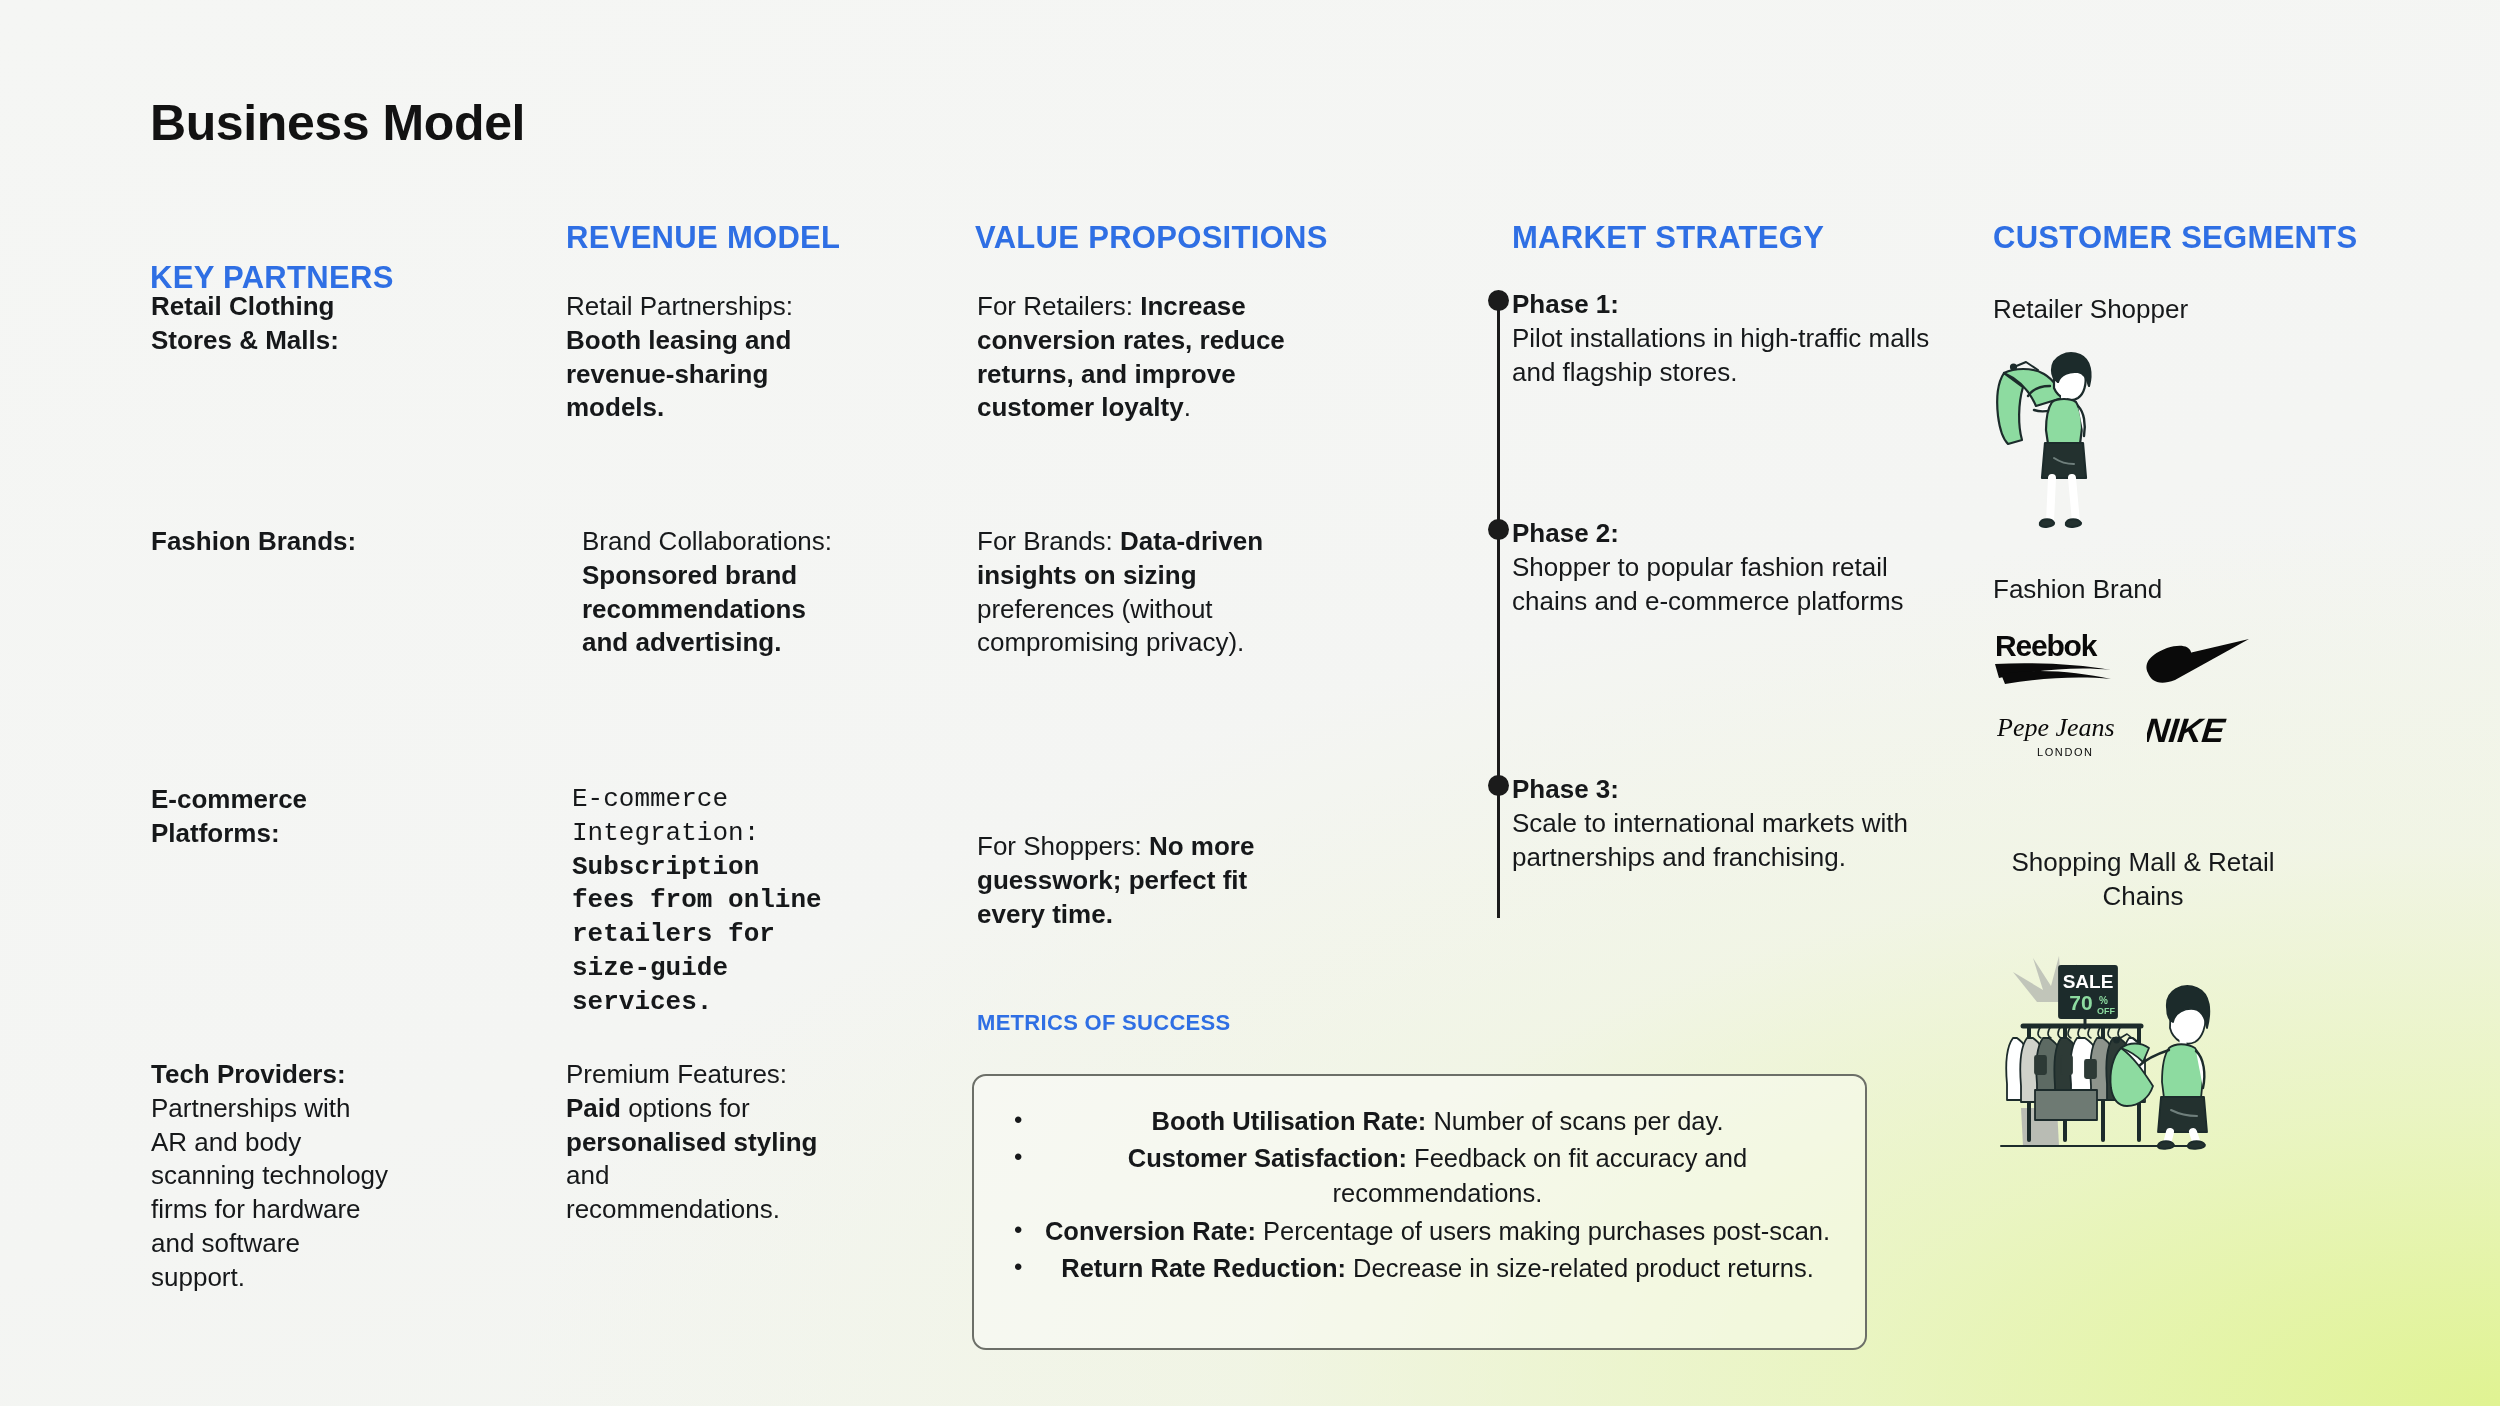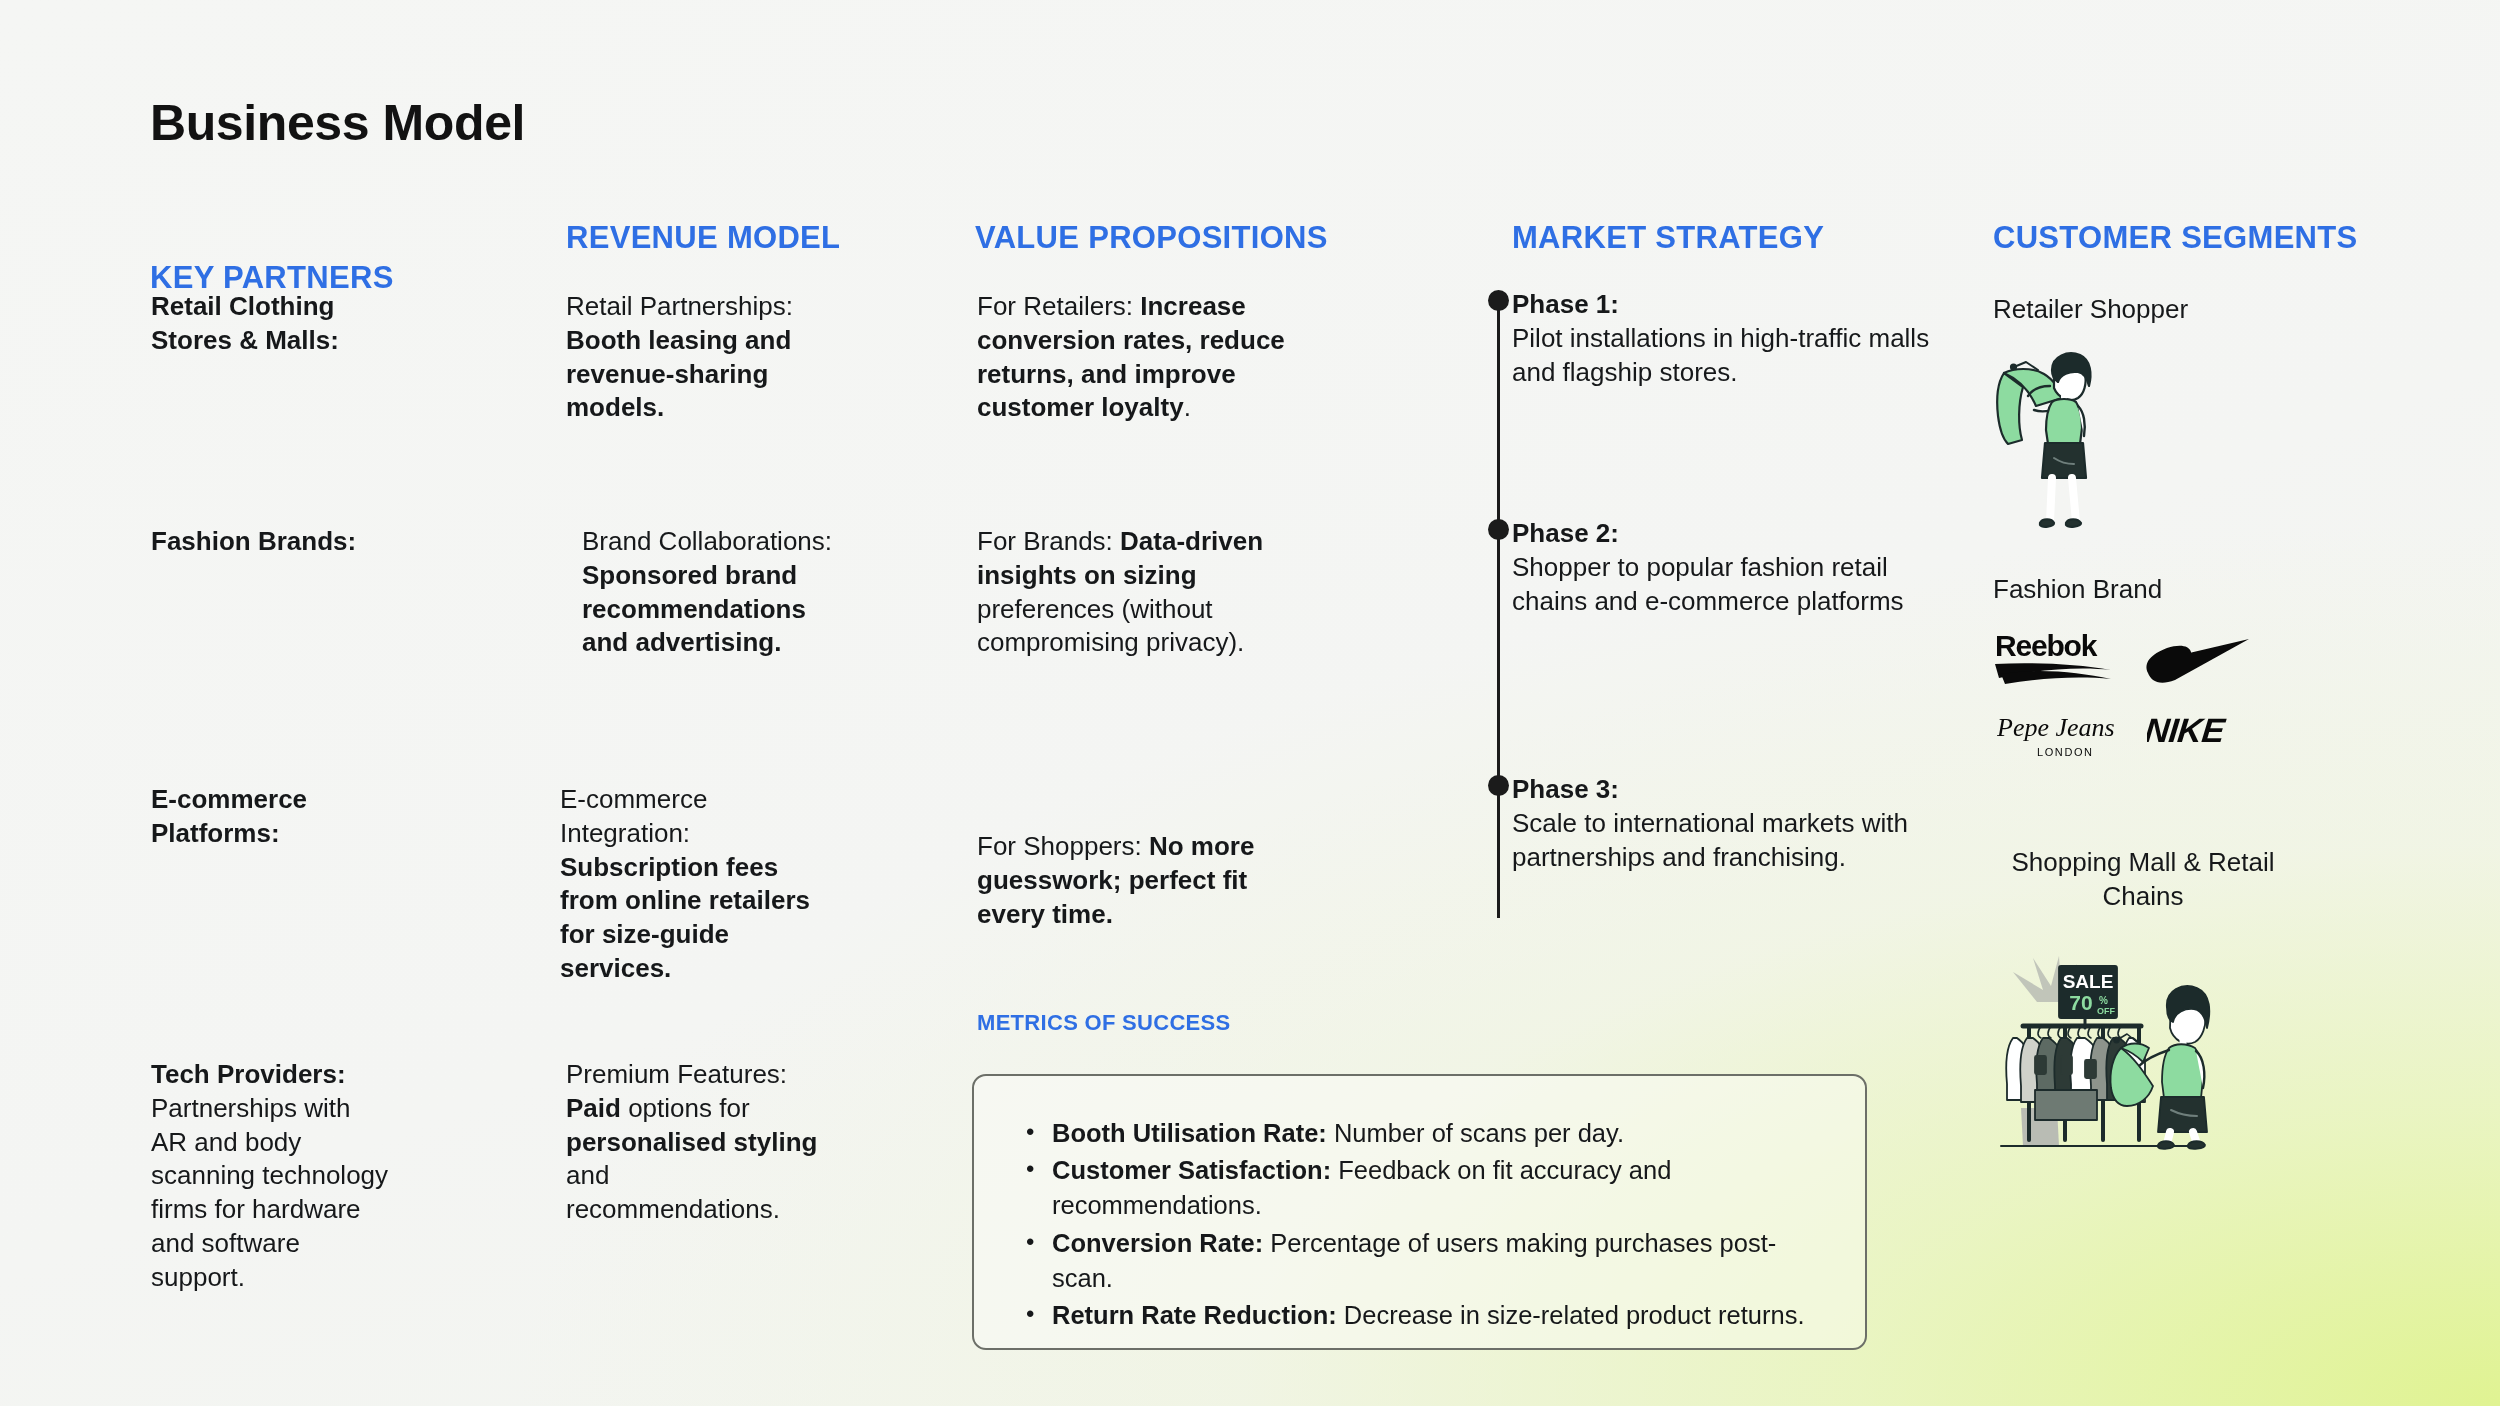--- a/index.html
+++ b/index.html
@@ -100,23 +100,24 @@
     left: 972px;
     top: 1074px;
     width: 895px;
     height: 276px;
     border: 2px solid #6c6f68;
     border-radius: 14px;
     background: rgba(252,252,250,0.42);
     box-sizing: border-box;
   }
   .metrics-list {
-    margin: 12px;
+    margin: 0;
     padding: 28px 30px 0 66px;
     list-style: none;
+    text-align: center;
   }
   .metrics-list li {
     position: relative;
     font-size: 25.5px;
     line-height: 1.38;
     color: #16181a;
     margin-bottom: 2px;
   }
   .metrics-list li::before {
     content: "•";
@@ -175,21 +176,21 @@
   <div class="col-header" style="left:566px; top:220px;">REVENUE MODEL</div>
 
   <div class="tblock" style="left:566px; top:290px; width:262px;">
     <span>Retail Partnerships:</span><b> Booth leasing and revenue-sharing models.</b>
   </div>
 
   <div class="tblock" style="left:566px; top:525px; width:270px;margin-left:16px;">
     <span>Brand Collaborations:</span><b> Sponsored brand recommendations and advertising.</b>
   </div>
 
-  <div class="tblock" style="left:560px; top:783px; width:262px;">
+  <div class="tblock" style="left:572px; top:783px; width:262px;font-family:Liberation Mono, monospace;">
     <span>E-commerce Integration:</span><b> Subscription fees from online retailers for size-guide services.</b>
   </div>
 
   <div class="tblock" style="left:566px; top:1058px; width:262px;">
     <span>Premium Features:</span><b> Paid</b><span> options for </span><b>personalised styling</b><span> and recommendations.</span>
   </div>
 
   <div class="col-header" style="left:975px; top:220px;">VALUE PROPOSITIONS</div>
 
   <div class="tblock" style="left:977px; top:290px; width:360px;">

